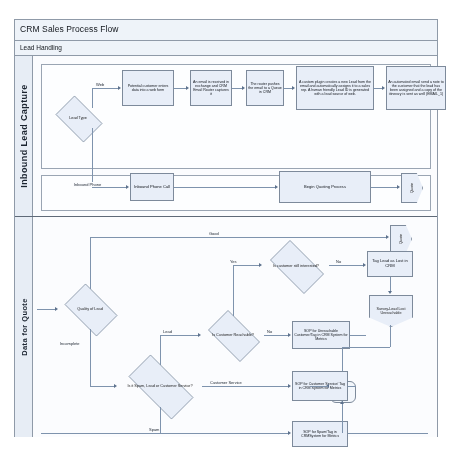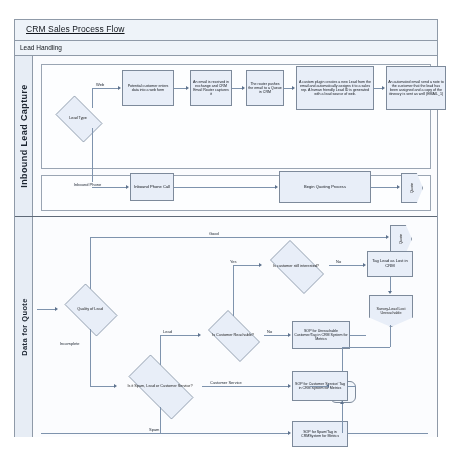--- a/index.html
+++ b/index.html
@@ -9,21 +9,21 @@
        color:#1a1a1a;-webkit-font-smoothing:none;}
 
   #page{position:relative;width:452px;height:452px;background:#ffffff;}
 
   
   .diagram{position:absolute;left:14px;top:19px;width:424px;height:418px;
            border:1px solid #8f9aa8;background:#f4f7fb;box-sizing:border-box;}
 
   .title-bar{position:absolute;left:0;top:0;width:100%;height:21px;
              border-bottom:1px solid #8f9aa8;background:#eef3f9;box-sizing:border-box;}
-  .title-bar span{position:absolute;left:11px;top:4px;font-size:8.5px;letter-spacing:.1px;color:#12161c;text-decoration:underline;}
+  .title-bar span{position:absolute;left:5px;top:4px;font-size:8.5px;letter-spacing:.1px;color:#12161c;}
 
   .phase-bar{position:absolute;left:0;top:21px;width:100%;height:15px;
              border-bottom:1px solid #8f9aa8;background:#eef3f9;box-sizing:border-box;}
   .phase-bar span{position:absolute;left:5px;top:3px;font-size:6.5px;color:#12161c;}
 
   
   .lane{position:absolute;left:0;width:100%;box-sizing:border-box;background:#fbfcfe;}
   .lane.top{top:36px;height:161px;border-bottom:1px solid #5f6a78;}
   .lane.bot{top:197px;height:220px;}
 

